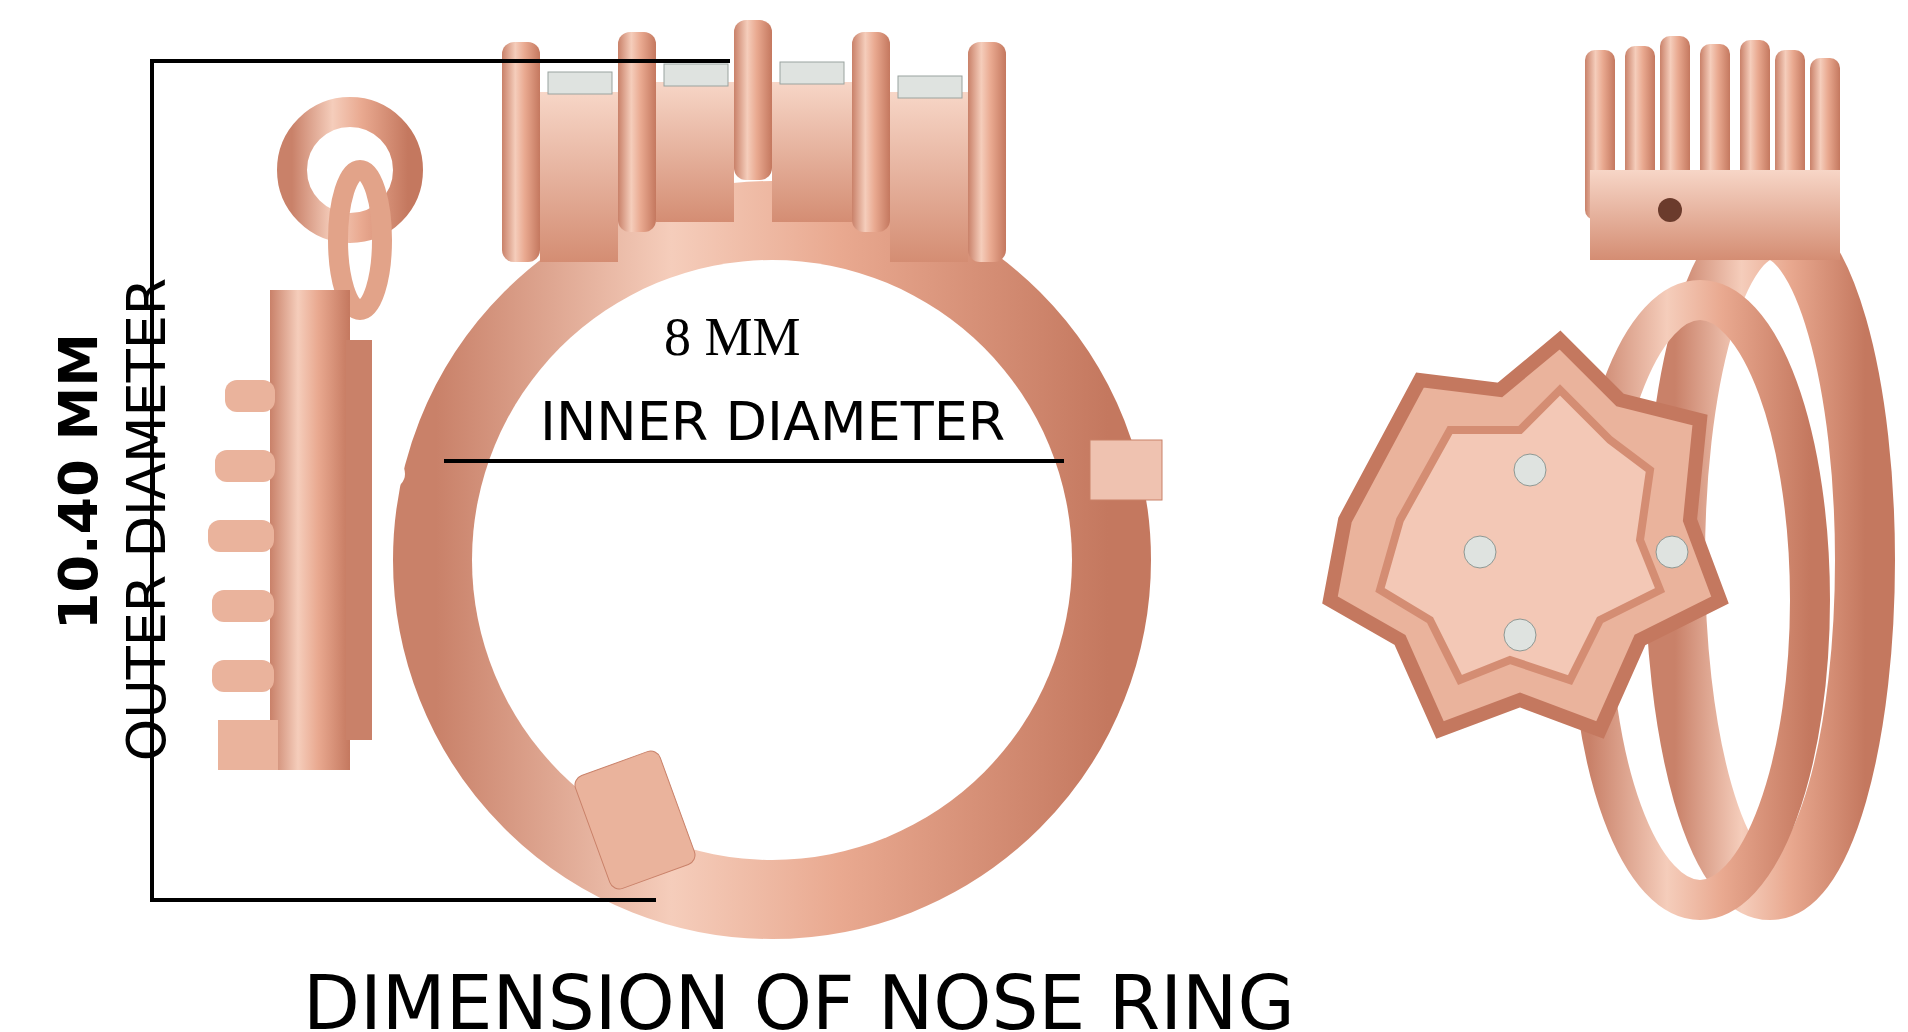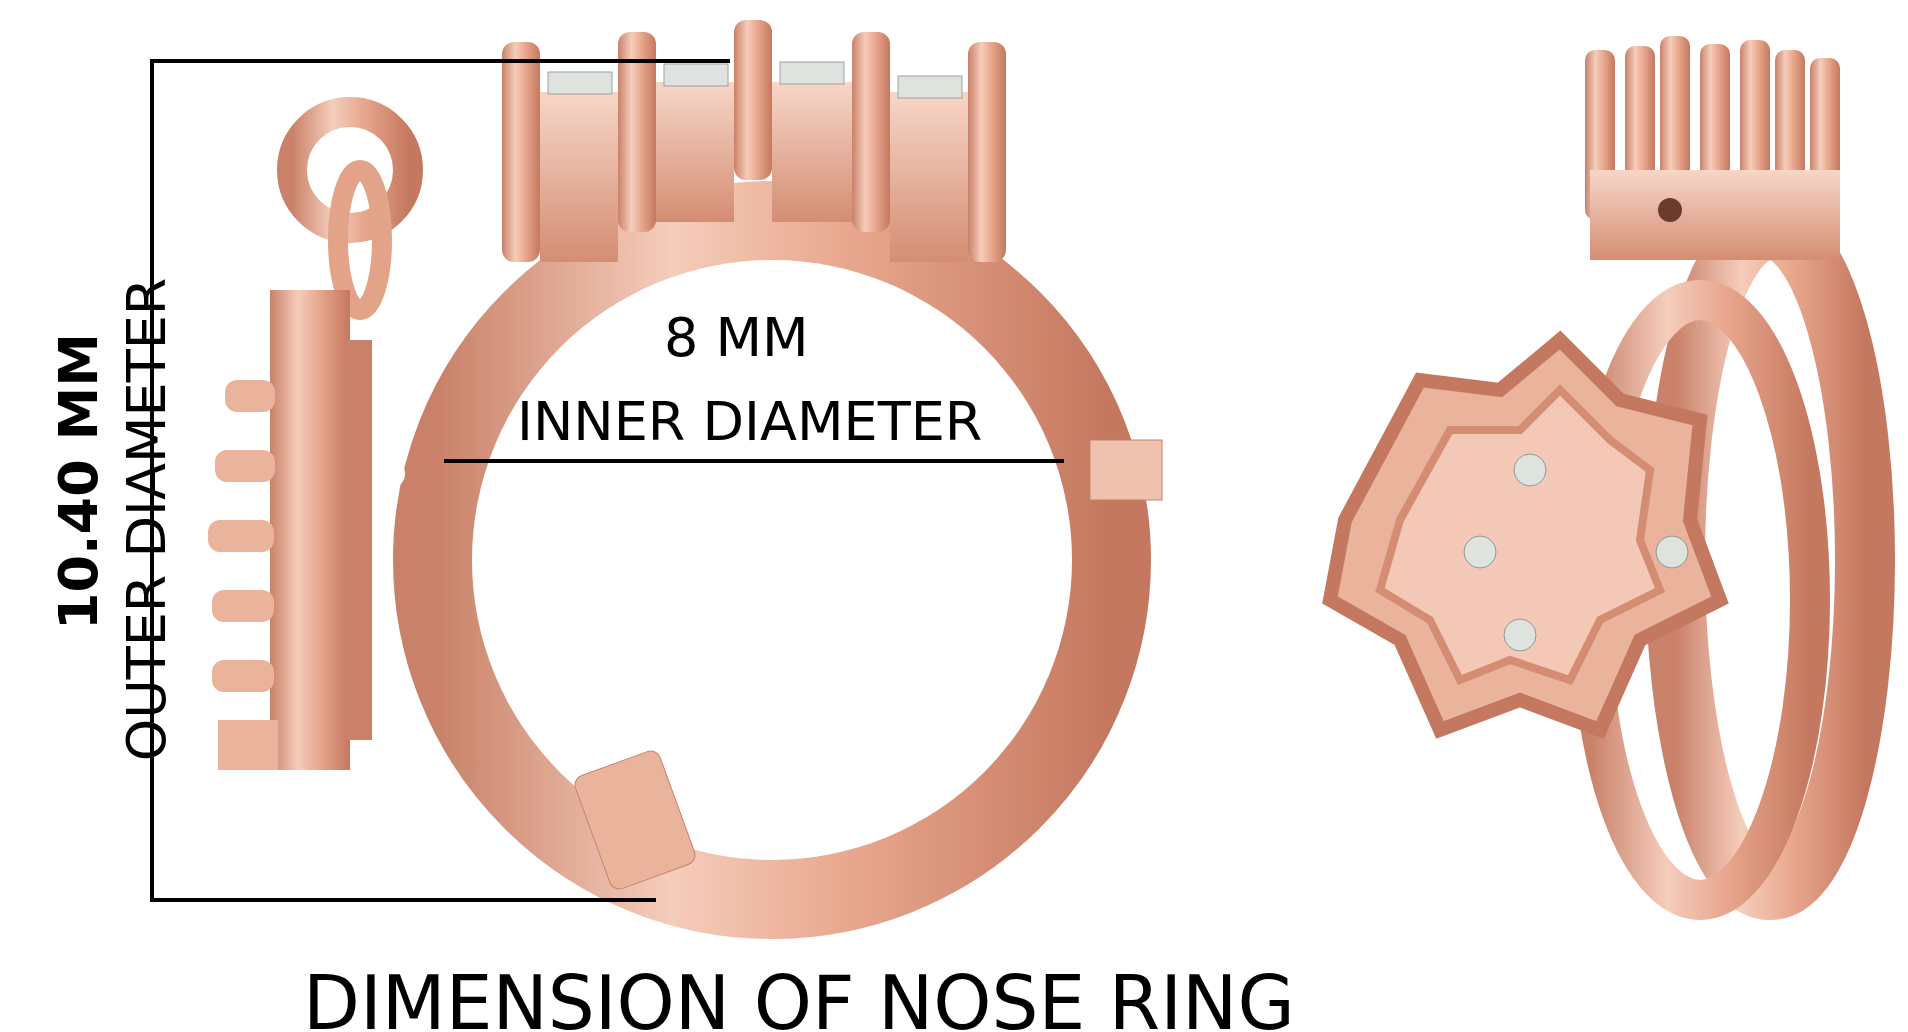--- a/index.html
+++ b/index.html
@@ -88,19 +88,19 @@
       <circle cx="1520" cy="635" r="16" fill="#dfe3e0" stroke="#8e9893"></circle>
     </g>
   </g>
 </svg>
 
 <div class="line" style="left:150px;top:59px;width:580px;height:4px;"></div>
 <div class="line" style="left:150px;top:59px;width:4px;height:843px;"></div>
 <div class="line" style="left:150px;top:898px;width:506px;height:4px;"></div>
 <div class="line" style="left:444px;top:459px;width:620px;height:4px;"></div>
 
-<div class="txt" style="left:664px;top:306px;font-size:54px;">8 MM</div>
-<div class="txt" style="left:517px;top:390px;font-size:54px;">INNER DIAMETER</div>
+<div class="txt" style="left:664px;top:306px;font-size:54px;font-family:Liberation Serif, serif;">8 MM</div>
+<div class="txt" style="left:540px;top:390px;font-size:54px;">INNER DIAMETER</div>
 
 <div class="txt" style="left:-122px;top:450px;font-size:54px;font-weight:bold;transform:rotate(-90deg);transform-origin:center;width:400px;text-align:center;">10.40 MM</div>
 <div class="txt" style="left:-112px;top:488px;font-size:54px;transform:rotate(-90deg);transform-origin:center;width:520px;text-align:center;margin-left:-2px;">OUTER DIAMETER</div>
 
 <div class="txt" style="left:303px;top:960px;font-size:74px;">DIMENSION OF NOSE RING</div>
 
 </body></html>

